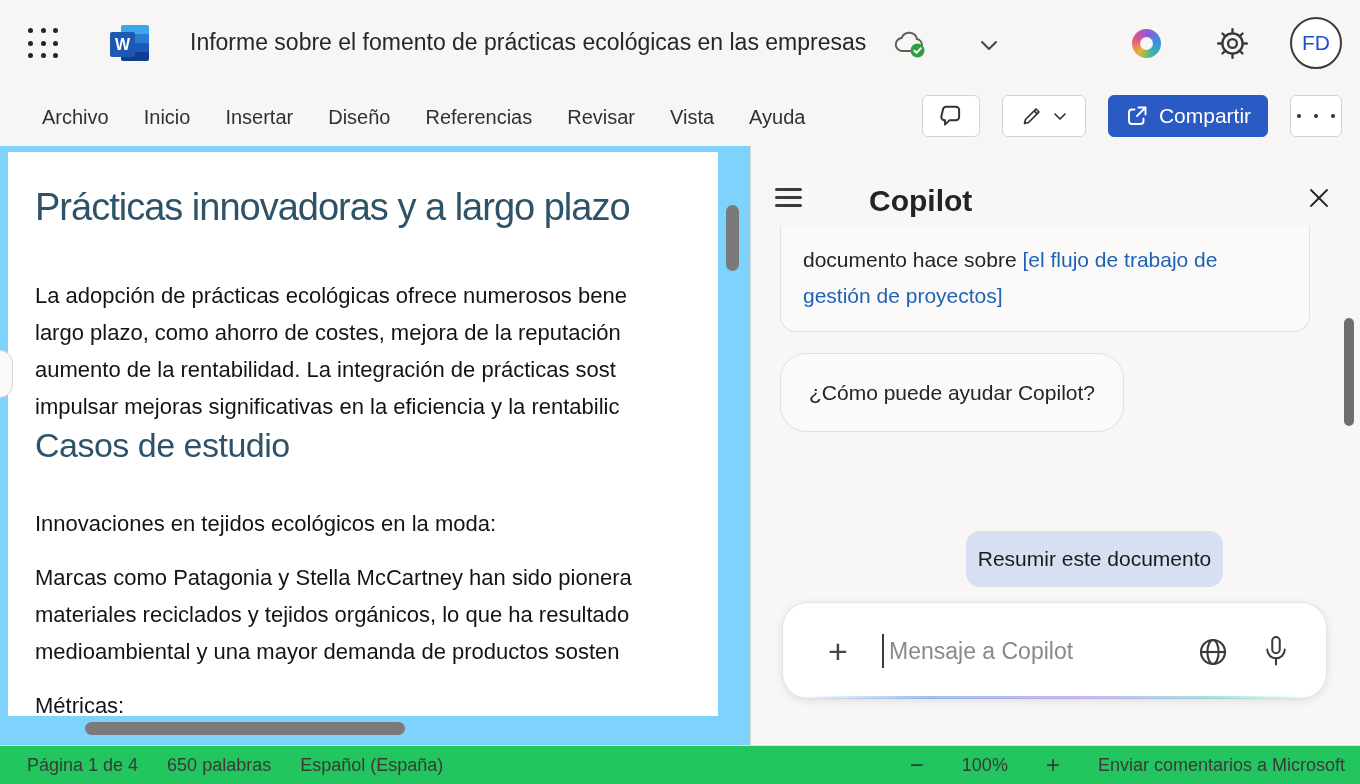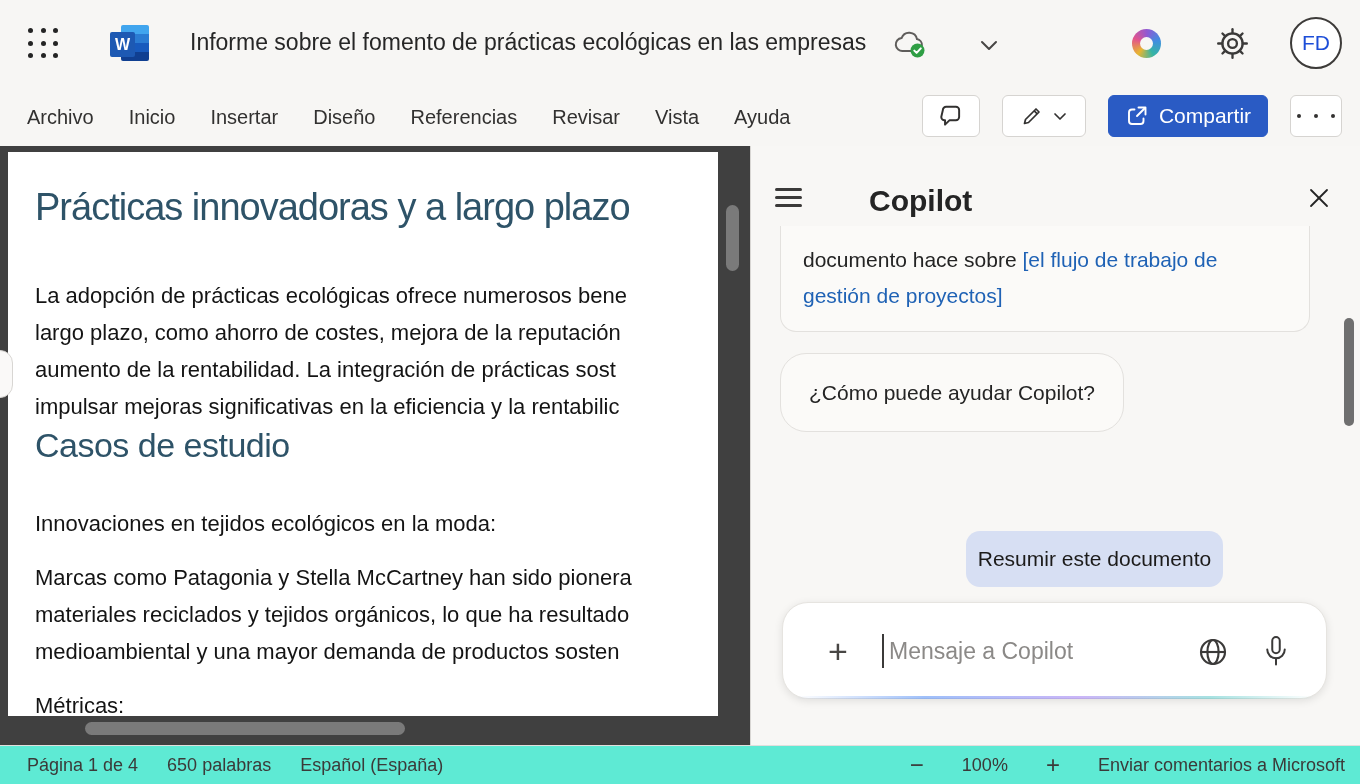--- a/index.html
+++ b/index.html
@@ -21,34 +21,34 @@
   .copilot-logo { position:absolute; left:1132px; top:29px; width:29px; height:29px; border-radius:50%;
      background:conic-gradient(from 220deg, #e8b531, #e2548c, #8f59d4, #3f8ee0, #35b5a4, #e8b531); cursor:pointer; }
   .copilot-logo::after { content:''; position:absolute; left:8px; top:8px; width:13px; height:13px; border-radius:50%; background:#f7f6f4; }
   .gear { position:absolute; left:1216px; top:27px; width:33px; height:33px; cursor:pointer; }
   .avatar { position:absolute; left:1290px; top:17px; width:52px; height:52px; border-radius:50%;
      border:2px solid #3d3b39; background:#fff; display:flex; align-items:center; justify-content:center;
      font-size:21px; color:#1d4ed8; cursor:pointer; }
 
   
   .ribbon { position:absolute; left:0; top:88px; width:1360px; height:58px; display:flex; align-items:center; }
-  .tabs { display:flex; gap:35px; padding-left:27px; }
+  .tabs { display:flex; gap:35px; padding-left:42px; }
   .tab { font-size:20px; color:#323130; white-space:nowrap; cursor:pointer; }
   .ribbon-actions { position:absolute; right:18px; top:7px; display:flex; gap:22px; align-items:flex-start; }
   .rbtn { height:42px; background:#fff; border:1px solid #d6d4d1; border-radius:6px; display:flex; align-items:center;
      justify-content:center; gap:8px; cursor:pointer; }
   .rbtn.comment { width:58px; }
   .rbtn.editmode { width:84px; }
   .rbtn.more { width:52px; }
   .share-btn { height:42px; width:160px; background:#2a5bc4; border:1px solid #2a5bc4; border-radius:6px;
      display:flex; align-items:center; justify-content:center; gap:10px; color:#fff; font-size:21px; cursor:pointer; }
   .dots i { display:inline-block; width:4px; height:4px; border-radius:50%; background:#323130; margin:0 2.5px; }
 
   
-  .main { position:absolute; left:0; top:146px; width:1360px; height:599px; background:#404040; }
+  .main { position:absolute; left:0; top:146px; width:1360px; height:599px; background:#7dd3fc; }
   .panel-divider { position:absolute; left:750px; top:0; width:1px; height:599px; background:#d8d6d3; }
 
   
   .page { position:absolute; left:8px; top:6px; width:710px; height:564px; background:#fff; overflow:hidden; cursor:text; }
   .doc-h1 { position:absolute; left:27px; top:34px; font-size:38px; letter-spacing:-1px; color:#2e5368; white-space:nowrap; font-weight:500; }
   .doc-p { position:absolute; left:27px; right:0;margin-top:28px; }
   .doc-line { font-size:22px; color:#141414; line-height:37px; white-space:nowrap; overflow:hidden; }
   .doc-h2 { position:absolute; left:27px; top:266px; font-size:34px; letter-spacing:-0.5px; color:#2e5368; white-space:nowrap; font-weight:500;margin-top:8px; }
   .vscroll { position:absolute; left:726px; top:59px; width:13px; height:66px; border-radius:7px; background:#7a7a7a; cursor:pointer; }
   .hscroll { position:absolute; left:85px; top:576px; width:320px; height:13px; border-radius:7px; background:#7a7a7a; cursor:pointer; }
@@ -77,21 +77,21 @@
   .cp-plus { position:absolute; left:38px; top:28px; width:34px; height:40px; font-size:34px; color:#484644;
      display:flex; align-items:center; justify-content:center; font-weight:300; cursor:pointer; }
   .cp-caret { position:absolute; left:99px; top:31px; width:2px; height:34px; background:#3b3a39; }
   .cp-msg-input { position:absolute; left:106px; top:25px; width:280px; height:46px; border:none; outline:none;
      font-size:23px; color:#242424; font-family:"Liberation Sans", sans-serif; background:transparent; }
   .cp-msg-input::placeholder { color:#8b8987; }
   .cp-globe { position:absolute; left:414px; top:33px; width:32px; height:32px; cursor:pointer; }
   .cp-mic { position:absolute; left:478px; top:31px; width:30px; height:36px; cursor:pointer; }
 
   
-  .statusbar { position:absolute; left:0; top:745px; width:1360px; height:39px; background:#5eead4;
+  .statusbar { position:absolute; left:0; top:745px; width:1360px; height:39px; background:#22c55e;
      border-top:1px solid #e1dfdd; display:flex; align-items:center; font-size:18px; color:#3b3a39; }
   .sb-left { display:flex; gap:29px; padding-left:27px; }
   .sb-left span { cursor:pointer; white-space:nowrap; }
   .sb-right { position:absolute; right:15px; display:flex; align-items:center; gap:38px; }
   .sb-right .zbtn { font-size:24px; cursor:pointer; line-height:20px; }
   .sb-right span { white-space:nowrap; }
 
   svg { display:block; }
 </style>
 </head>

